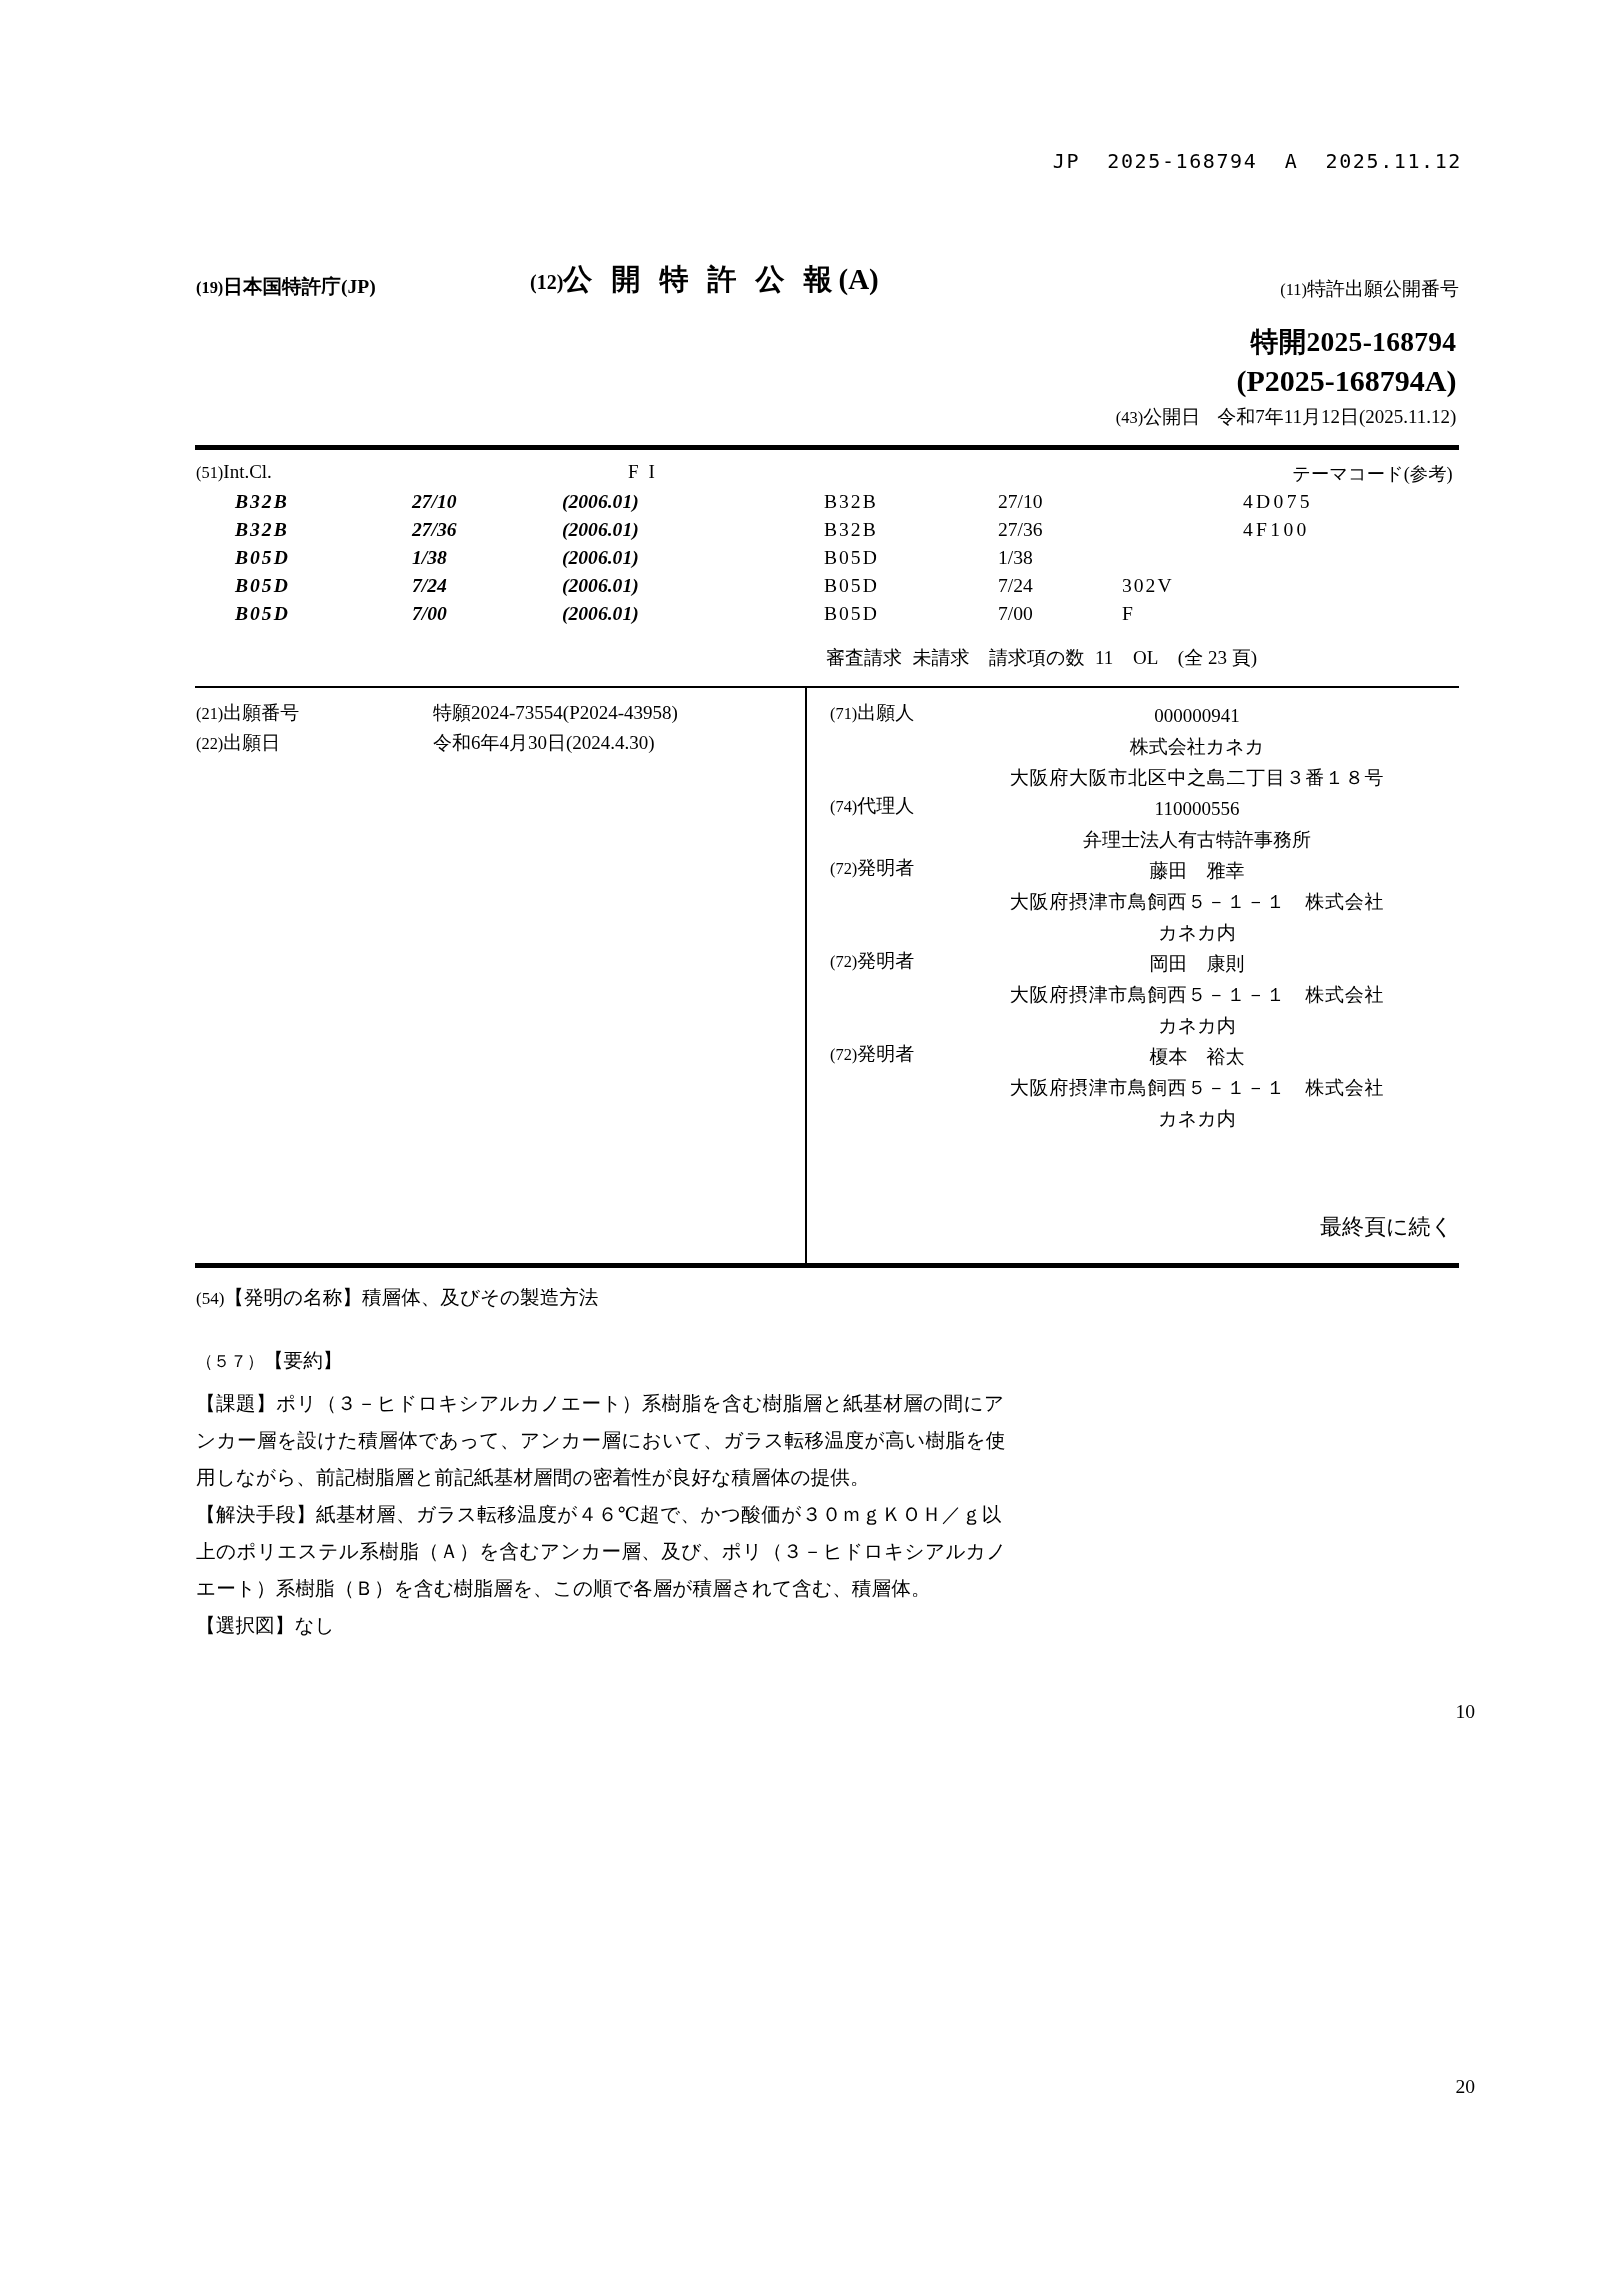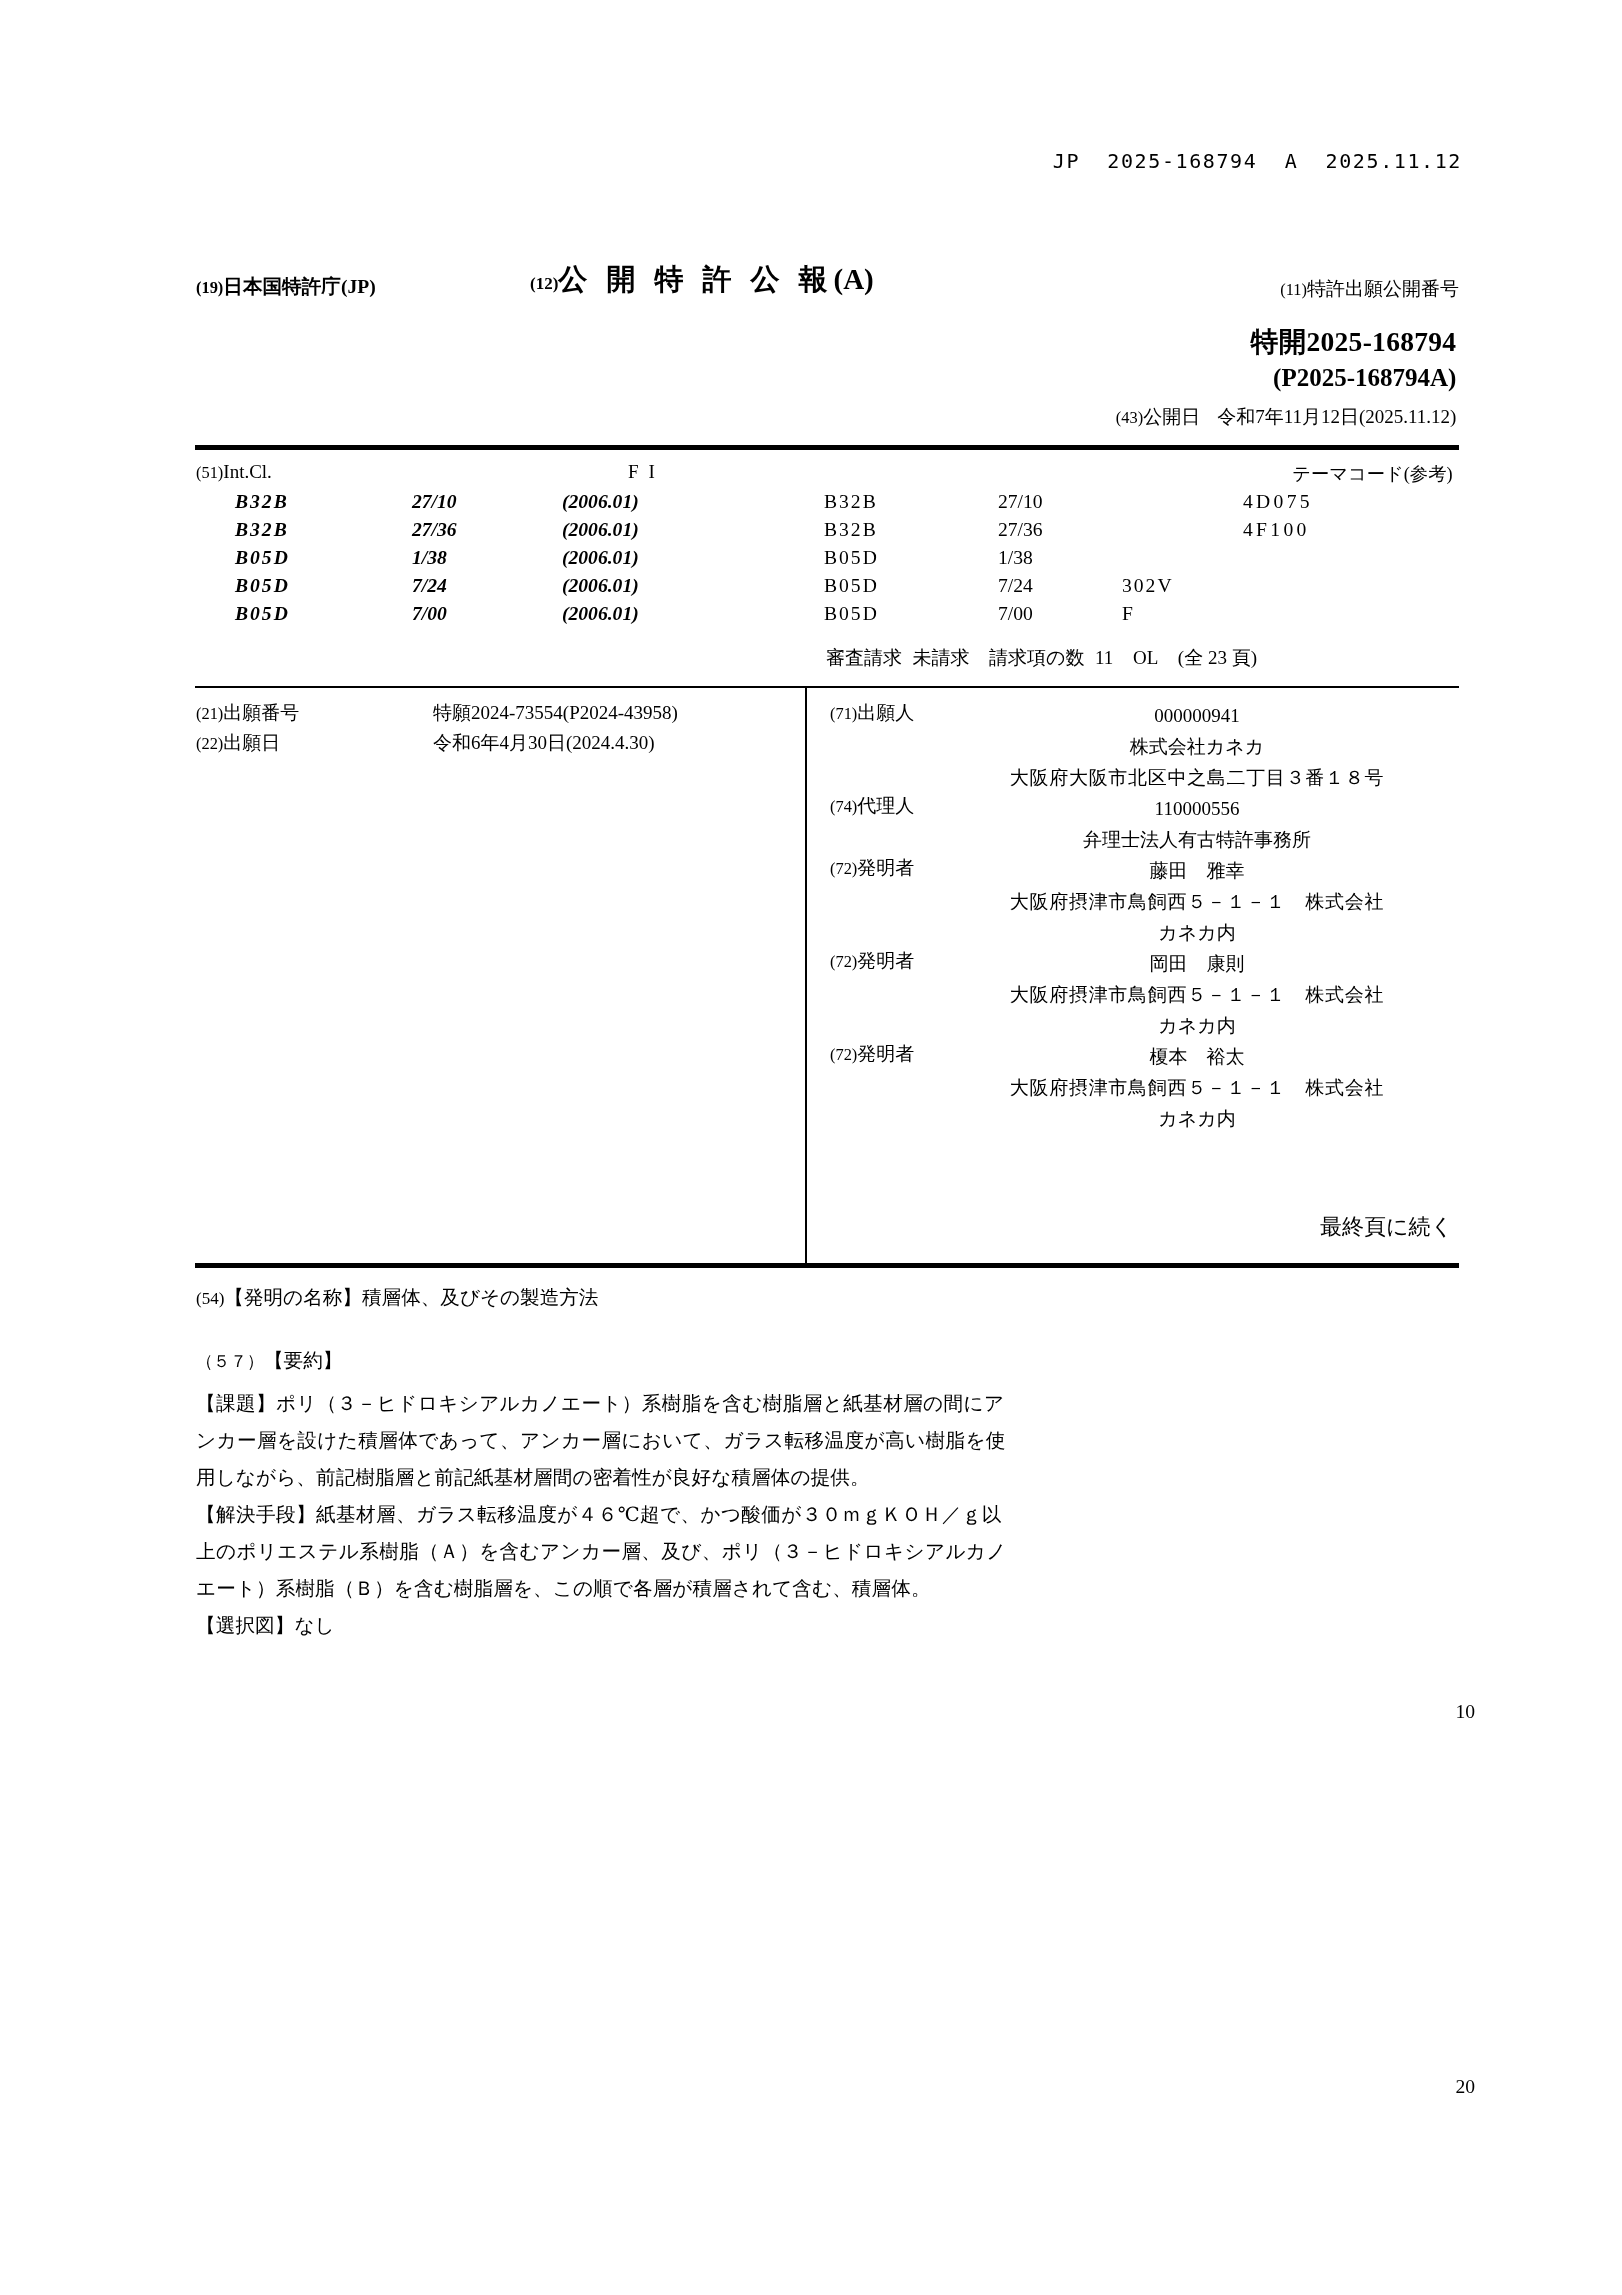--- a/index.html
+++ b/index.html
@@ -51,21 +51,21 @@
   .office-mark .num { font-size: 16.4px; font-weight: 700; }
 
   .gazette-title {
     position: absolute;
     top: 1.3px;
     left: 334px;
     font-size: 19.6px;
     font-weight: 700;
     white-space: nowrap;
   }
-  .gazette-title .num { font-size: 17px; }
+  .gazette-title .num { font-size: 20px; }
   .gazette-title .big {
     font-size: 29px;
     font-weight: 700;
     letter-spacing: 5.9px;
   }
   .gazette-title .bigA {
     font-size: 29px;
     font-weight: 700;
     letter-spacing: 0px;
   }
@@ -85,21 +85,21 @@
     right: 2.6px;
     font-size: 27.5px;
     font-weight: 700;
     white-space: nowrap;
     letter-spacing: 0.3px;
   }
   .pubno-paren {
     position: absolute;
     top: 105px;
     right: 2.6px;
-    font-size: 25px;
+    font-size: 30px;
     font-weight: 700;
     white-space: nowrap;
   }
   .pubdate-row {
     position: absolute;
     top: 145px;
     right: 2.6px;
     font-size: 19px;
     white-space: nowrap;
   }

